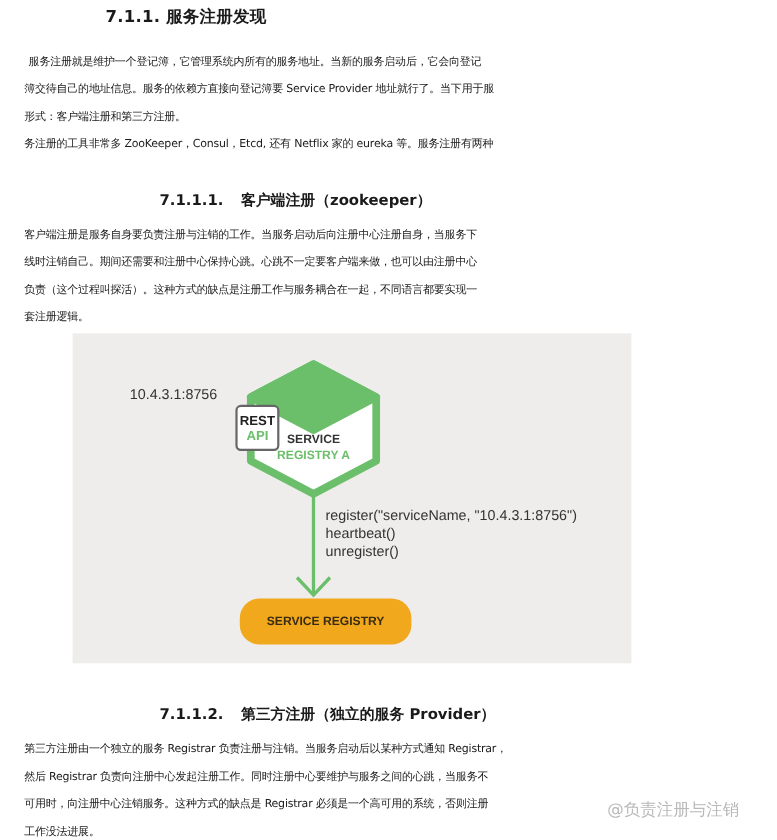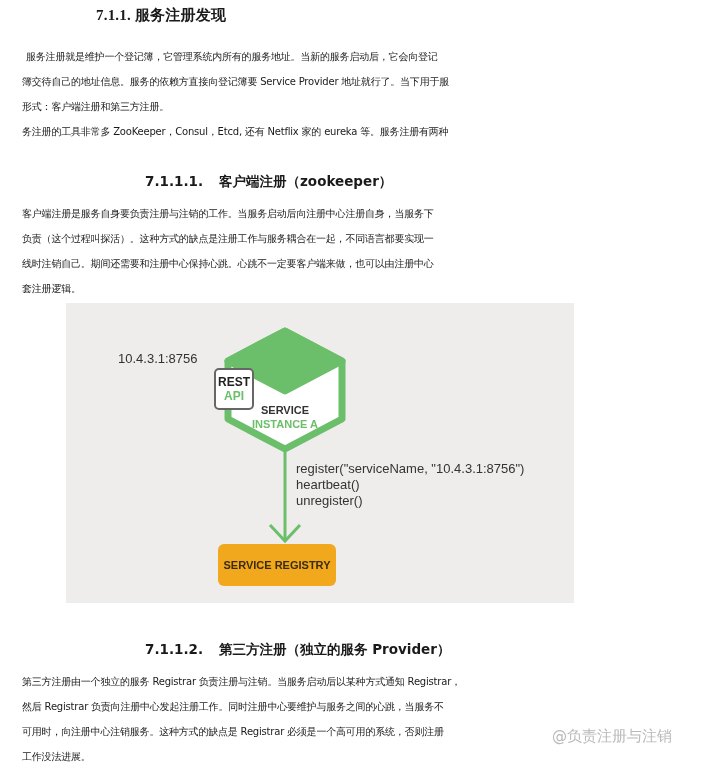--- a/index.html
+++ b/index.html
@@ -3,21 +3,21 @@
 <meta charset="utf-8">
 <style>
   html, body { margin: 0; padding: 0; background: #ffffff; }
   body {
     width: 706px; height: 764px; position: relative; overflow: hidden;
     font-family: "DejaVu Sans", "Liberation Sans", sans-serif;
     color: #1a1a1a;
   }
   .h3 {
     position: absolute; left: 96px; top: 6px;
-    font-size: 15px; font-weight: bold; letter-spacing: 0.2px; font-family: Liberation Serif, serif;
+    font-size: 15px; font-weight: bold; letter-spacing: 0.2px;
   }
   .h4 {
     position: absolute; font-size: 13.5px; font-weight: bold;
   }
   .h4 .num { display: inline-block; width: 74px; }
   .para {
     position: absolute; left: 22px; width: 620px;
     font-size: 10px; line-height: 25px; letter-spacing: -0.2px;
     margin: 0;
   }
@@ -37,29 +37,29 @@
   .calls div { white-space: nowrap; }
   .rest-box {
     position: absolute; left: 148px; top: 34px; width: 40px; height: 42px;
     background: #fff; border: 2px solid #666; border-radius: 5px;
     text-align: center; font-weight: bold; font-size: 12px; line-height: 14px;
     font-family: "Liberation Sans", sans-serif; padding-top: 5px; box-sizing: border-box; margin-top: 31px;
   }
   .rest-box .a { color: #222; }
   .rest-box .b { color: #6cbf6a; }
   .svc-label {
-    position: absolute; left: 168px; top: 100px; width: 102px; text-align: center;
+    position: absolute; left: 168px; top: 90px; width: 102px; text-align: center;
     font-weight: bold; font-size: 11px; line-height: 14px;
     font-family: "Liberation Sans", sans-serif;
   }
   .svc-label .a { color: #333; }
   .svc-label .b { color: #6cbf6a; }
   .registry {
-    position: absolute; left: 152px; top: 241px; width: 118px; height: 42px;
-    background: #f2a81d; border-radius: 6px;
+    position: absolute; left: 152px; top: 241px; width: 156px; height: 42px;
+    background: #f2a81d; border-radius: 18px;
     display: flex; align-items: center; justify-content: center;
     font-weight: bold; font-size: 11px; color: #3a2c10;
     font-family: "Liberation Sans", sans-serif;
   }
   .watermark {
     position: absolute; left: 552px; top: 727px; font-size: 15px; color: #b9b9b9;
     white-space: nowrap;
   }
   svg.shapes { position: absolute; left: 0; top: 0; }
 </style>
@@ -74,43 +74,43 @@
   <span class="line">形式：客户端注册和第三方注册。</span>
   <span class="line">务注册的工具非常多 ZooKeeper，Consul，Etcd, 还有 Netflix 家的 eureka 等。服务注册有两种</span>
 </p>
 
 <div class="h4" style="left:145px; top:173px;">
   <span class="num">7.1.1.1.</span><span>客户端注册（zookeeper）</span>
 </div>
 
 <p class="para" style="top:201px;">
   <span class="line">客户端注册是服务自身要负责注册与注销的工作。当服务启动后向注册中心注册自身，当服务下</span>
+  <span class="line">线时注销自己。期间还需要和注册中心保持心跳。心跳不一定要客户端来做，也可以由注册中心</span>
   <span class="line">负责（这个过程叫探活）。这种方式的缺点是注册工作与服务耦合在一起，不同语言都要实现一</span>
-  <span class="line">线时注销自己。期间还需要和注册中心保持心跳。心跳不一定要客户端来做，也可以由注册中心</span>
   <span class="line">套注册逻辑。</span>
 </p>
 
 <div class="figure">
   <svg class="shapes" width="508" height="300">
 
     <polygon points="219,28 276,58 276,116 219,146 162,116 162,58" fill="#ffffff" stroke="#6cbf6a" stroke-width="7" stroke-linejoin="round"></polygon>
 
     <polygon points="219,28 276,58 219,88 162,58" fill="#6cbf6a" stroke="#6cbf6a" stroke-width="7" stroke-linejoin="round"></polygon>
 
     <line x1="219" y1="148" x2="219" y2="236" stroke="#6cbf6a" stroke-width="3"></line>
     <polyline points="204,222 219,238 234,222" fill="none" stroke="#6cbf6a" stroke-width="3"></polyline>
   </svg>
   <div class="fig-ip">10.4.3.1:8756</div>
   <div class="rest-box">
     <div class="a">REST</div>
     <div class="b">API</div>
   </div>
   <div class="svc-label">
     <div class="a">SERVICE</div>
-    <div class="b">INSTANCE A</div>
+    <div class="b">REGISTRY A</div>
   </div>
   <div class="calls">
     <div>register("serviceName, "10.4.3.1:8756")</div>
     <div>heartbeat()</div>
     <div>unregister()</div>
   </div>
   <div class="registry">SERVICE REGISTRY</div>
 </div>
 
 <div class="h4" style="left:145px; top:641px;">

